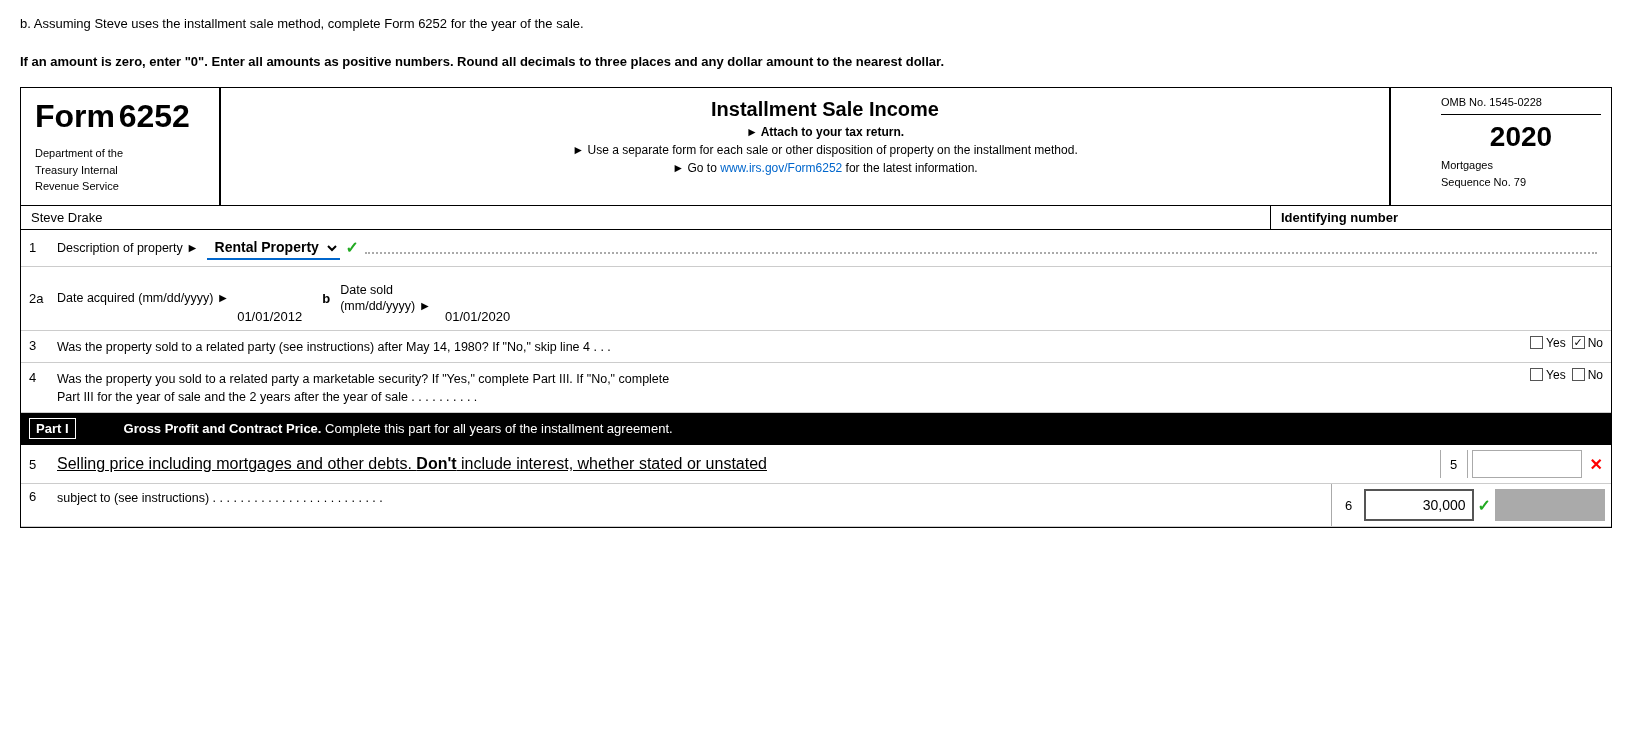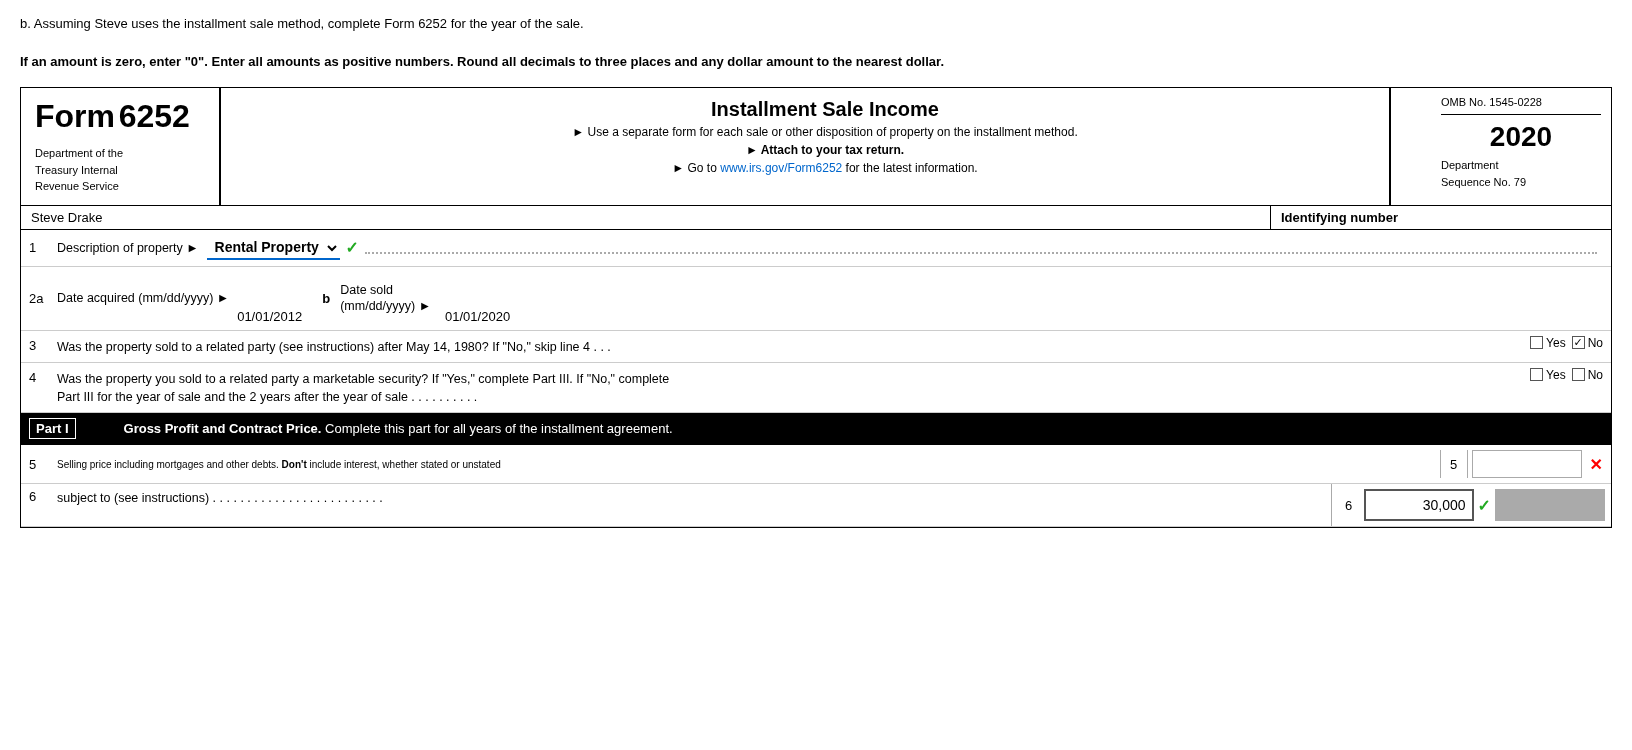--- a/index.html
+++ b/index.html
@@ -271,21 +271,22 @@
       align-items: center;
       border-bottom: 1px solid #ccc;
       padding: 5px 8px;
     }
     .line5-num {
       width: 28px;
       font-size: 13px;
     }
     .line5-text {
       flex: 1;
-      font-size: 10px;
+      font-size: 16px;
+      text-decoration: underline;
     }
     .line5-box-num {
       width: 28px;
       text-align: center;
       font-size: 13px;
       border-left: 1px solid #aaa;
       border-right: 1px solid #aaa;
       padding: 2px 4px;
       align-self: stretch;
       display: flex;
@@ -376,34 +377,34 @@
       </div>
       <div class="dept-text">
         <div>Department of the</div>
         <div>Treasury Internal</div>
         <div>Revenue Service</div>
       </div>
     </div>
 
     <div class="form-header-center">
       <div class="form-title">Installment Sale Income</div>
+      <div class="form-subtitle form-subtitle-bold">► Attach to your tax return.</div>
       <div class="form-subtitle">► Use a separate form for each sale or other disposition of property on the installment method.</div>
-      <div class="form-subtitle form-subtitle-bold">► Attach to your tax return.</div>
       <div class="form-subtitle">
         <span>► Go to</span>
         <a class="form-link">www.irs.gov/Form6252</a>
         <span>for the latest information.</span>
       </div>
     </div>
 
     <div class="form-header-right">
       <div class="omb-text">OMB No. 1545-0228</div>
       <div class="year-text">2020</div>
       <div class="attachment-text">
-        <div>Department</div>
+        <div>Mortgages</div>
         <div>Sequence No. 79</div>
       </div>
     </div>
   </div>
 
   <div class="name-row">
     <div class="name-cell">
       <div class="name-value">Steve Drake</div>
     </div>
     <div class="id-cell">

